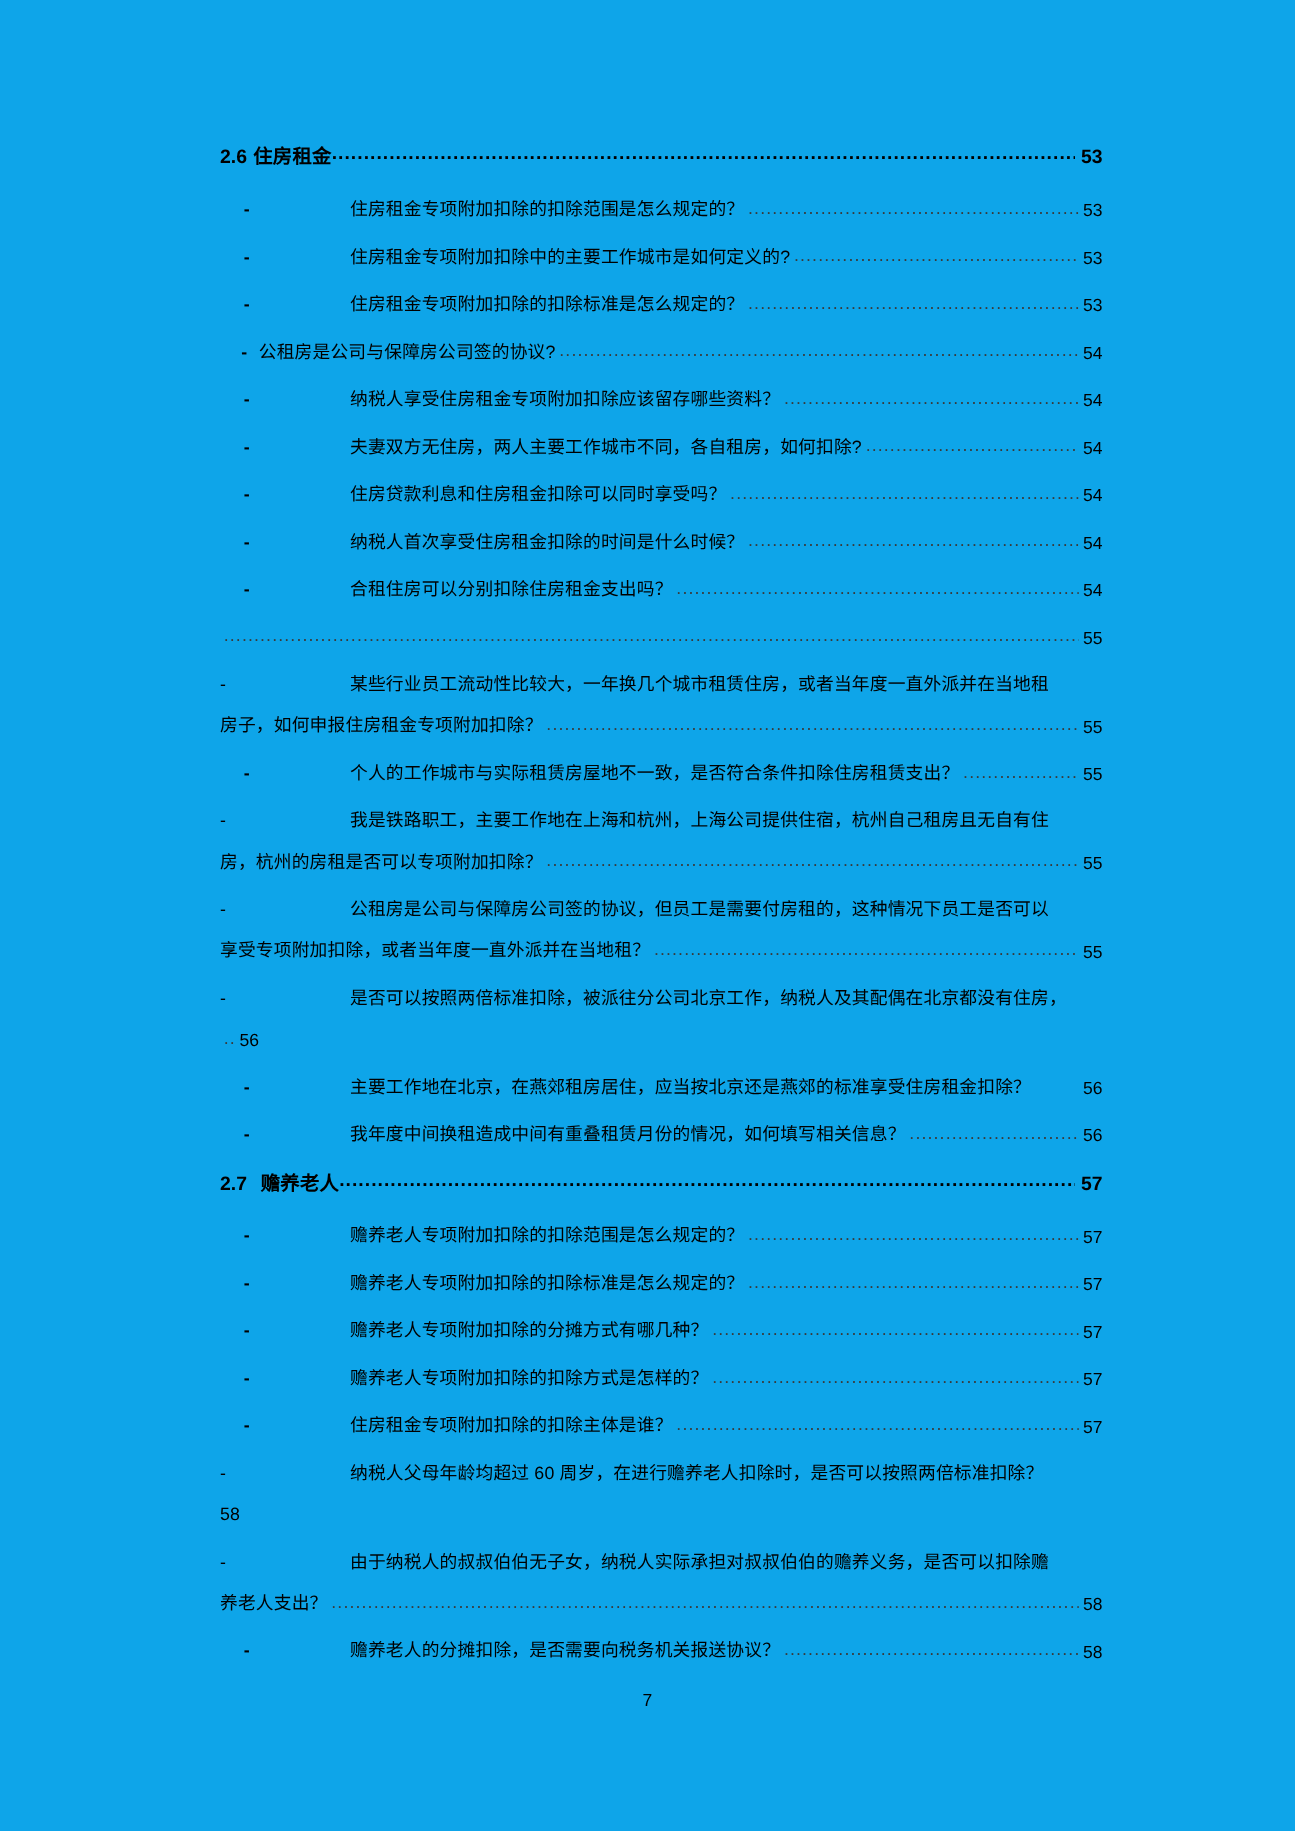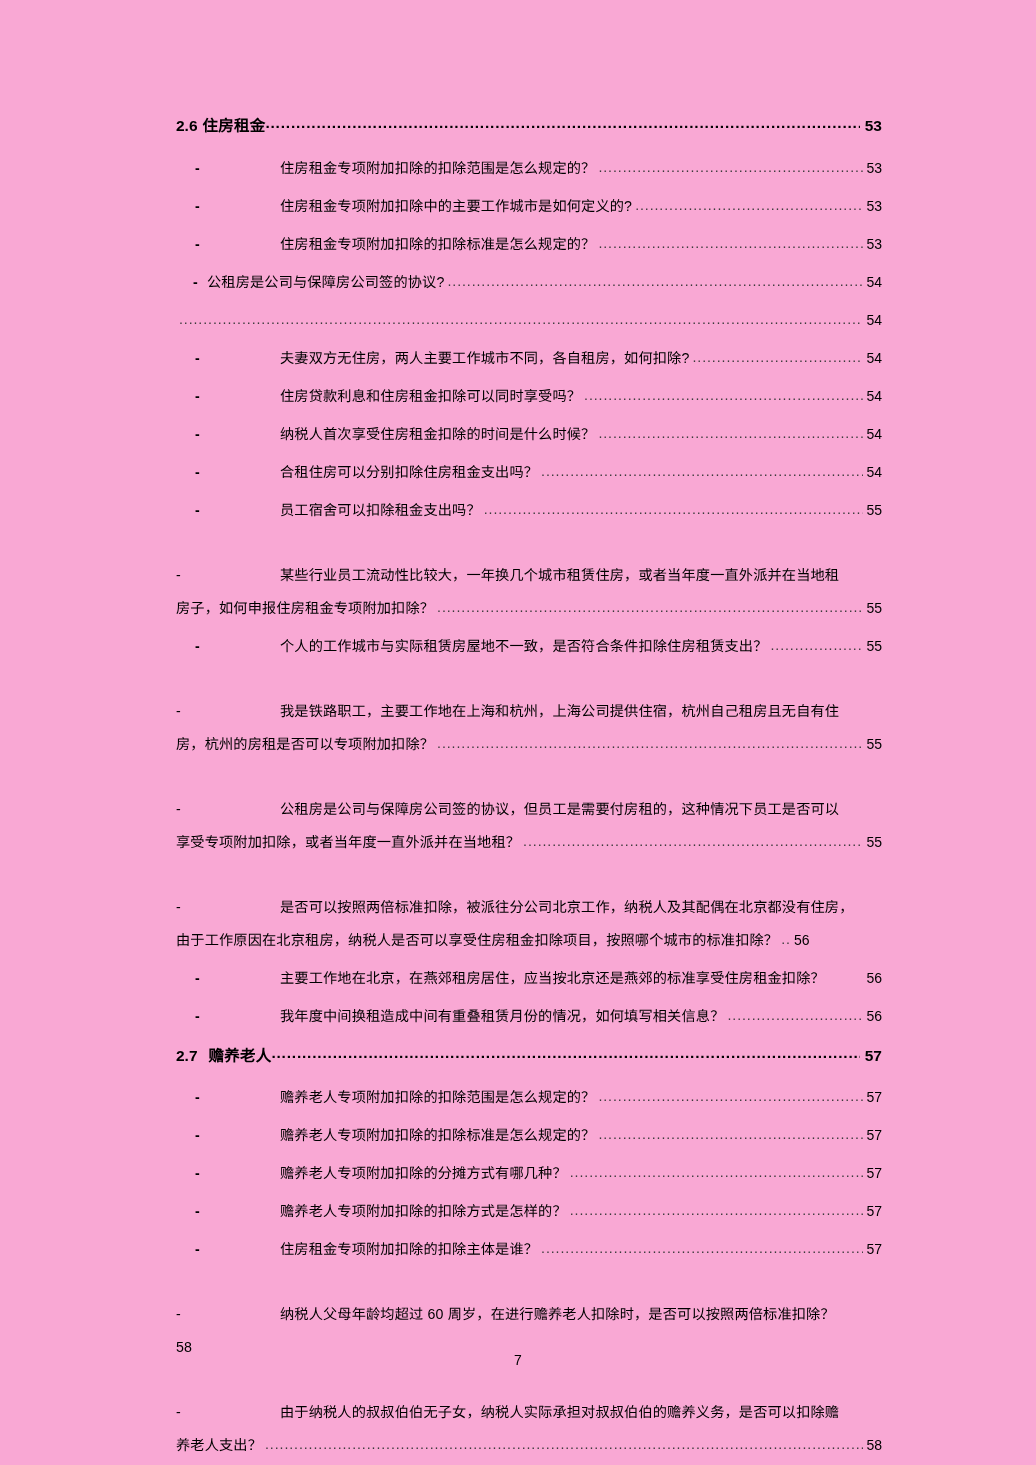--- a/index.html
+++ b/index.html
@@ -15,21 +15,21 @@
     font-family: "Liberation Sans", "DejaVu Sans", sans-serif;
     color: #000000;
     overflow: hidden;
   }
 
   .page {
     position: absolute;
     left: 0; top: 0;
     width: 1036px;
     height: 1465px;
-    background: #f9a8d4;
+    background: #0ea5e9;
   }
 
   .content {
     position: absolute;
     left: 176px;
     top: 118px;
     width: 706px;
   }
 
   
@@ -172,21 +172,20 @@
     color: #3a3a3a;
     position: relative;
     top: -1px;
   }
   .wrapline .pg { flex: 0 0 auto; text-align: right; }
 
   .firstline {
     display: block;
     width: 706px;
     white-space: nowrap;
-    margin-top: 27px;
   }
   .firstline .dashcell {
     display: inline-block;
     width: 104px;
   }
 
   
   .cjk { letter-spacing: 0.15px; }
 </style>
 </head>
@@ -229,20 +228,21 @@
       <div class="toc-entry indent-shallow">
         <div class="line-flex">
           <span class="head cjk"><span class="dash">-</span><span class="etext cjk">公租房是公司与保障房公司签的协议?</span></span>
           <span class="grow leader-dots">............................................................................................................................................................................................................................................................................................................</span>
           <span class="pg">54</span>
         </div>
       </div>
       <div class="gap-std"></div>
       <div class="toc-entry indent-deep">
         <div class="line-flex">
+          <span class="head cjk"><span class="dash">-</span><span class="etext cjk">纳税人享受住房租金专项附加扣除应该留存哪些资料？</span></span>
           <span class="grow leader-dots">............................................................................................................................................................................................................................................................................................................</span>
           <span class="pg">54</span>
         </div>
       </div>
       <div class="gap-std"></div>
       <div class="toc-entry indent-deep">
         <div class="line-flex">
           <span class="head cjk"><span class="dash">-</span><span class="etext cjk">夫妻双方无住房，两人主要工作城市不同，各自租房，如何扣除?</span></span>
           <span class="grow leader-dots">............................................................................................................................................................................................................................................................................................................</span>
           <span class="pg">54</span>
@@ -268,21 +268,20 @@
       <div class="toc-entry indent-deep">
         <div class="line-flex">
           <span class="head cjk"><span class="dash">-</span><span class="etext cjk">合租住房可以分别扣除住房租金支出吗？</span></span>
           <span class="grow leader-dots">............................................................................................................................................................................................................................................................................................................</span>
           <span class="pg">54</span>
         </div>
       </div>
       <div class="gap-std"></div>
       <div class="toc-entry indent-deep">
         <div class="line-flex">
-          <span class="head cjk"><span class="dash">-</span><span class="etext cjk">员工宿舍可以扣除租金支出吗？</span></span>
           <span class="grow leader-dots">............................................................................................................................................................................................................................................................................................................</span>
           <span class="pg">55</span>
         </div>
       </div>
       <div class="gap-std"></div>
       <div class="toc-entry indent-deep">
         <div class="firstline cjk"><span class="dashcell">-</span><span class="etext cjk">某些行业员工流动性比较大，一年换几个城市租赁住房，或者当年度一直外派并在当地租</span></div>
         <div class="wrapline">
           <span class="head cjk">房子，如何申报住房租金专项附加扣除？</span>
           <span class="grow">............................................................................................................................................................................................................................................................................................................</span>
@@ -312,21 +311,20 @@
         <div class="wrapline">
           <span class="head cjk">享受专项附加扣除，或者当年度一直外派并在当地租？</span>
           <span class="grow">............................................................................................................................................................................................................................................................................................................</span>
           <span class="pg">55</span>
         </div>
       </div>
       <div class="gap-std"></div>
       <div class="toc-entry indent-deep">
         <div class="firstline cjk"><span class="dashcell">-</span><span class="etext cjk">是否可以按照两倍标准扣除，被派往分公司北京工作，纳税人及其配偶在北京都没有住房，</span></div>
         <div class="wrapline">
-          <span class="head cjk">由于工作原因在北京租房，纳税人是否可以享受住房租金扣除项目，按照哪个城市的标准扣除？</span>
           <span class="grow" style="flex: 0 0 auto;">..</span>
           <span class="pg">56</span>
         </div>
       </div>
       <div class="gap-std"></div>
       <div class="toc-entry indent-deep">
         <div class="line-flex">
           <span class="head cjk"><span class="dash">-</span><span class="etext cjk">主要工作地在北京，在燕郊租房居住，应当按北京还是燕郊的标准享受住房租金扣除？</span></span>
           <span class="grow leader-dots"></span>
           <span class="pg">56</span>

